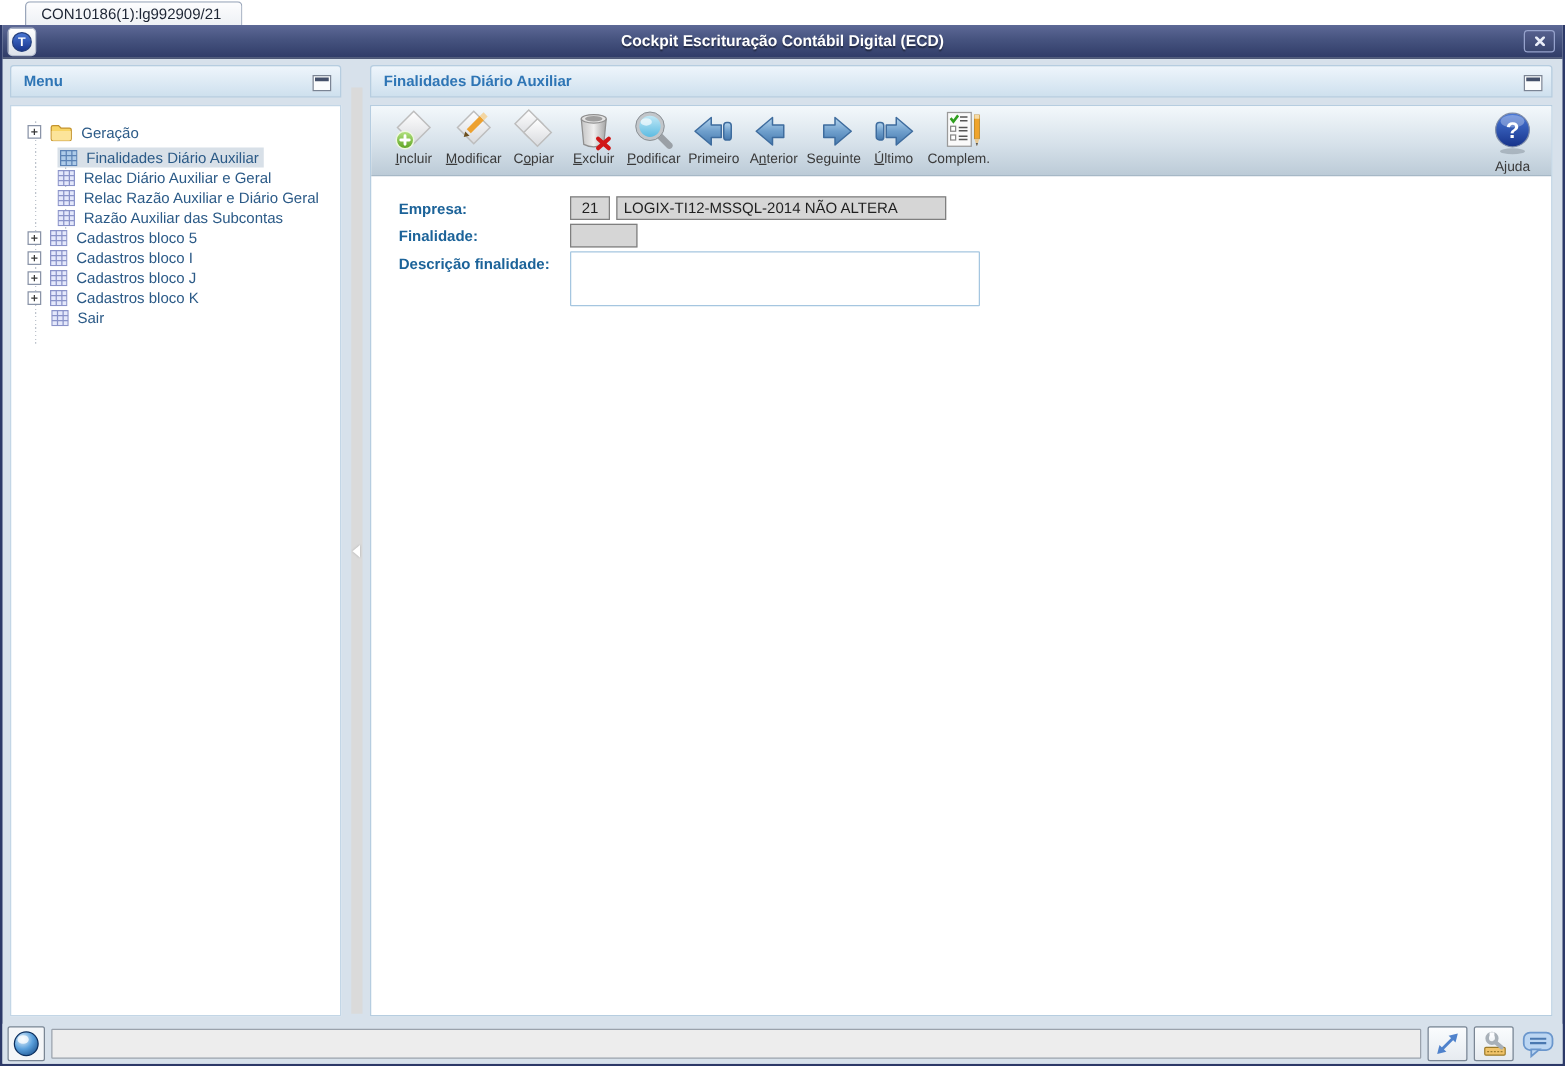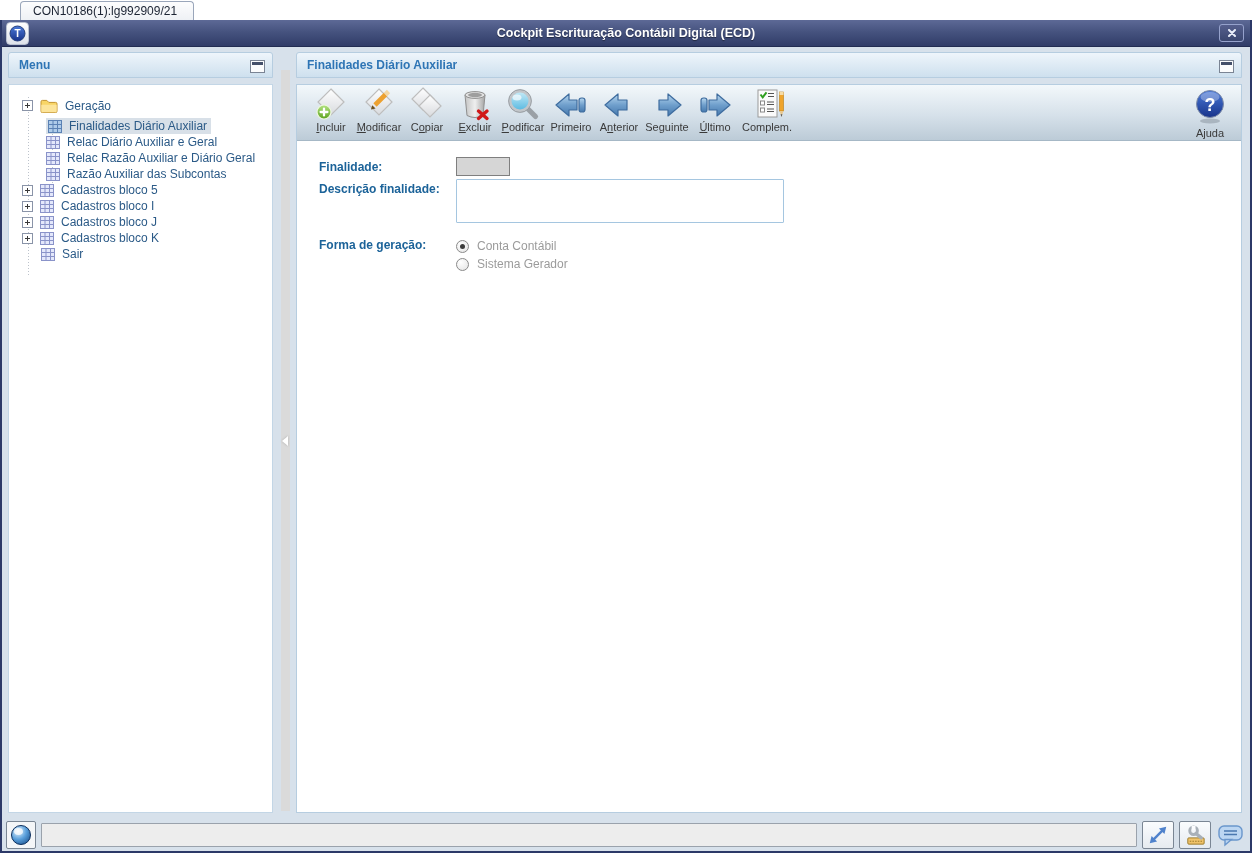--- a/index.html
+++ b/index.html
@@ -469,39 +469,31 @@
             <ellipse cx="20" cy="10" rx="9.5" ry="5" fill="#ffffff" opacity="0.3"></ellipse>
             <text x="20" y="23.5" text-anchor="middle" font-size="18" font-weight="bold" fill="#ffffff" font-family="Liberation Sans, sans-serif">?</text>
           </svg>
           <span class="tlabel2">Ajuda</span>
         </div>
 
       </div>
 
       <div class="form">
         <div class="frow">
+          <span class="flabel">Empresa:</span>
+          <span class="ro-field f-code">21</span>
+          <span class="ro-field f-name">LOGIX-TI12-MSSQL-2014 NÃO ALTERA</span>
+        </div>
+        <div class="frow">
           <span class="flabel">Finalidade:</span>
           <span class="ro-field f-small"></span>
         </div>
         <div class="frow desc">
           <span class="flabel">Descrição finalidade:</span>
           <span class="f-desc"></span>
-        </div>
-        <div class="frow">
-          <span class="flabel">Forma de geração:</span>
-          <span class="radio-group">
-            <span class="radio-line">
-              <span class="radio sel"></span>
-              <span class="rlabel">Conta Contábil</span>
-            </span>
-            <span class="radio-line">
-              <span class="radio"></span>
-              <span class="rlabel">Sistema Gerador</span>
-            </span>
-          </span>
         </div>
       </div>
     </div>
 
     <div class="statusbar">
       <div class="orb-box">
         <svg width="22" height="22" viewBox="0 0 22 22">
           <circle cx="11" cy="11" r="9.5" fill="url(#gOrb)" stroke="#0c2f5e"></circle>
           <ellipse cx="8.5" cy="7.5" rx="4.5" ry="3.4" fill="#ffffff" opacity="0.75"></ellipse>
         </svg>

